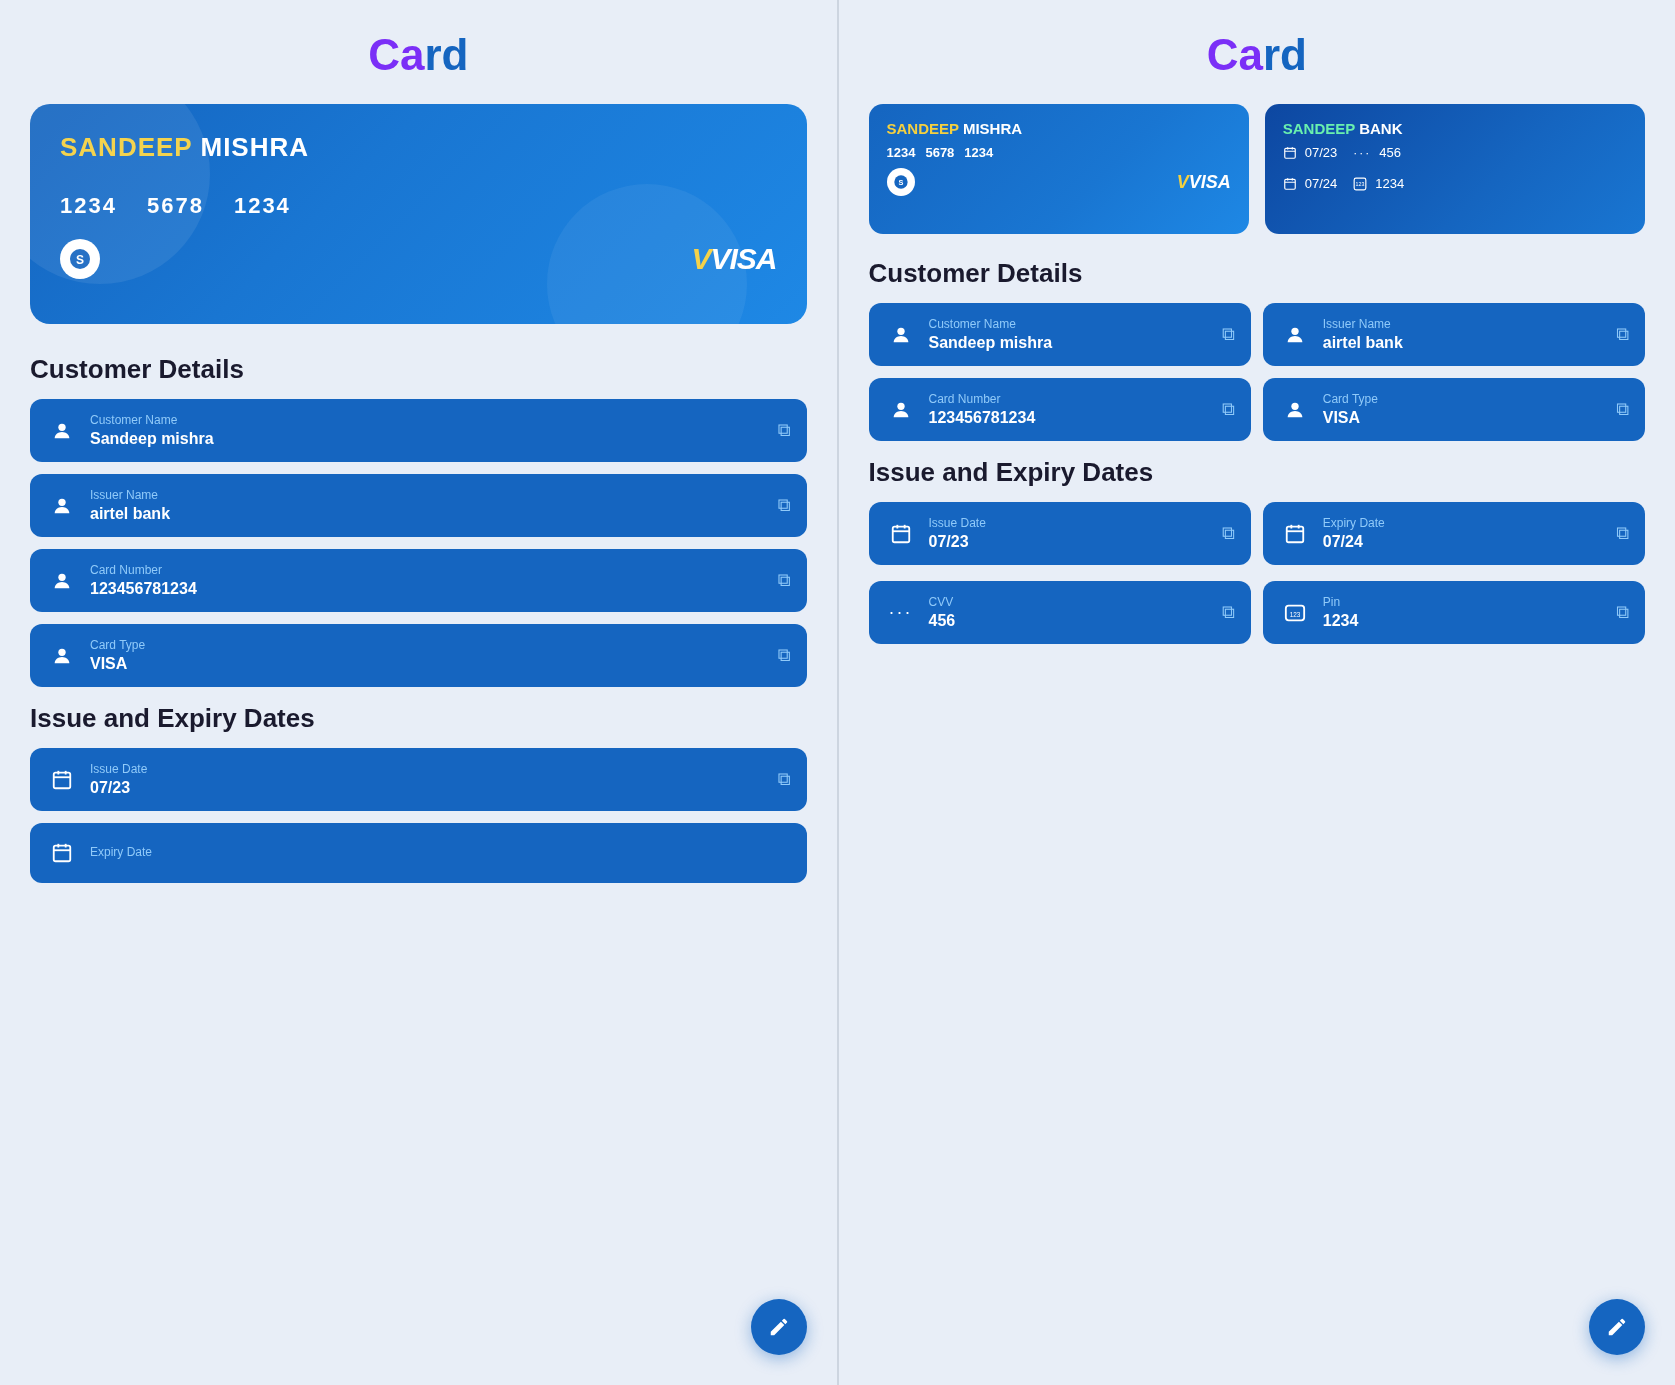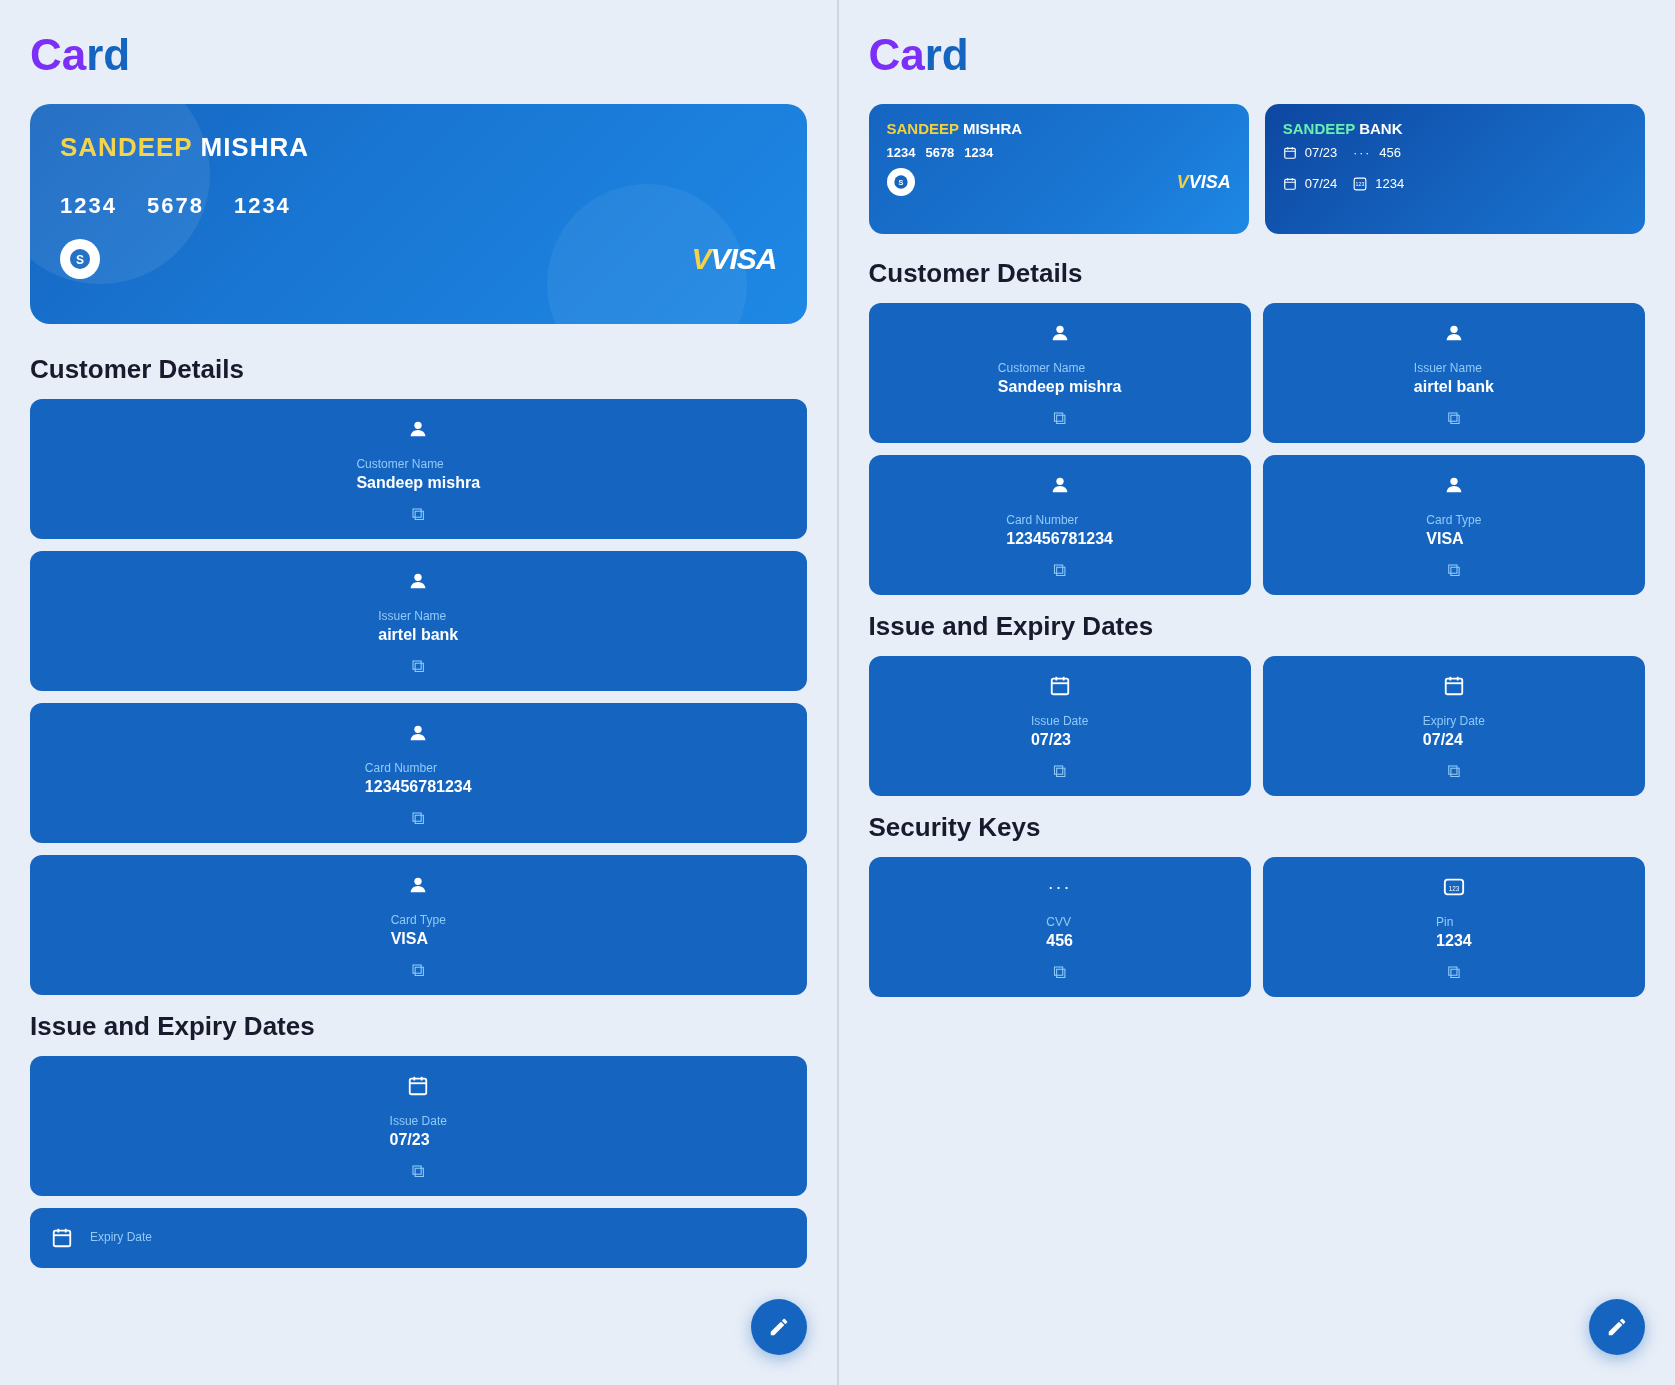--- a/index.html
+++ b/index.html
@@ -19,20 +19,21 @@
       padding: 30px 30px 40px 30px;
       position: relative;
     }
     .panel-divider {
       width: 2px;
       background: #cdd5e0;
     }
 
     
     .page-title {
+      text-align: center;
       font-size: 44px;
       font-weight: 800;
       margin-bottom: 24px;
       color: #1a1a2e;
     }
     .page-title .highlight {
       color: #7b2ff7;
     }
     .page-title .normal {
       color: #1565c0;
@@ -171,21 +172,20 @@
 
     .detail-item {
       background: #1565c0;
       border-radius: 12px;
       padding: 14px 16px;
       display: flex;
       align-items: center;
       gap: 12px;
       color: white;
       position: relative;
-      flex-direction: column;
     }
     .detail-item-icon {
       width: 32px;
       height: 32px;
       display: flex;
       align-items: center;
       justify-content: center;
       font-size: 20px;
       flex-shrink: 0;
     }
@@ -534,21 +534,20 @@
           </svg>
       </div>
       <div class="detail-item-content">
         <div class="detail-item-label">Expiry Date</div>
         <div class="detail-item-value">07/24</div>
       </div>
       <span class="detail-item-copy">⧉</span>
     </div>
   </div>
 
-  <div class="section-heading">Security Keys</div>
   <div class="detail-grid">
     <div class="detail-item">
       <div class="detail-item-icon">
         <span style="font-size:18px;letter-spacing:2px;color:white;">···</span>
       </div>
       <div class="detail-item-content">
         <div class="detail-item-label">CVV</div>
         <div class="detail-item-value">456</div>
       </div>
       <span class="detail-item-copy">⧉</span>

